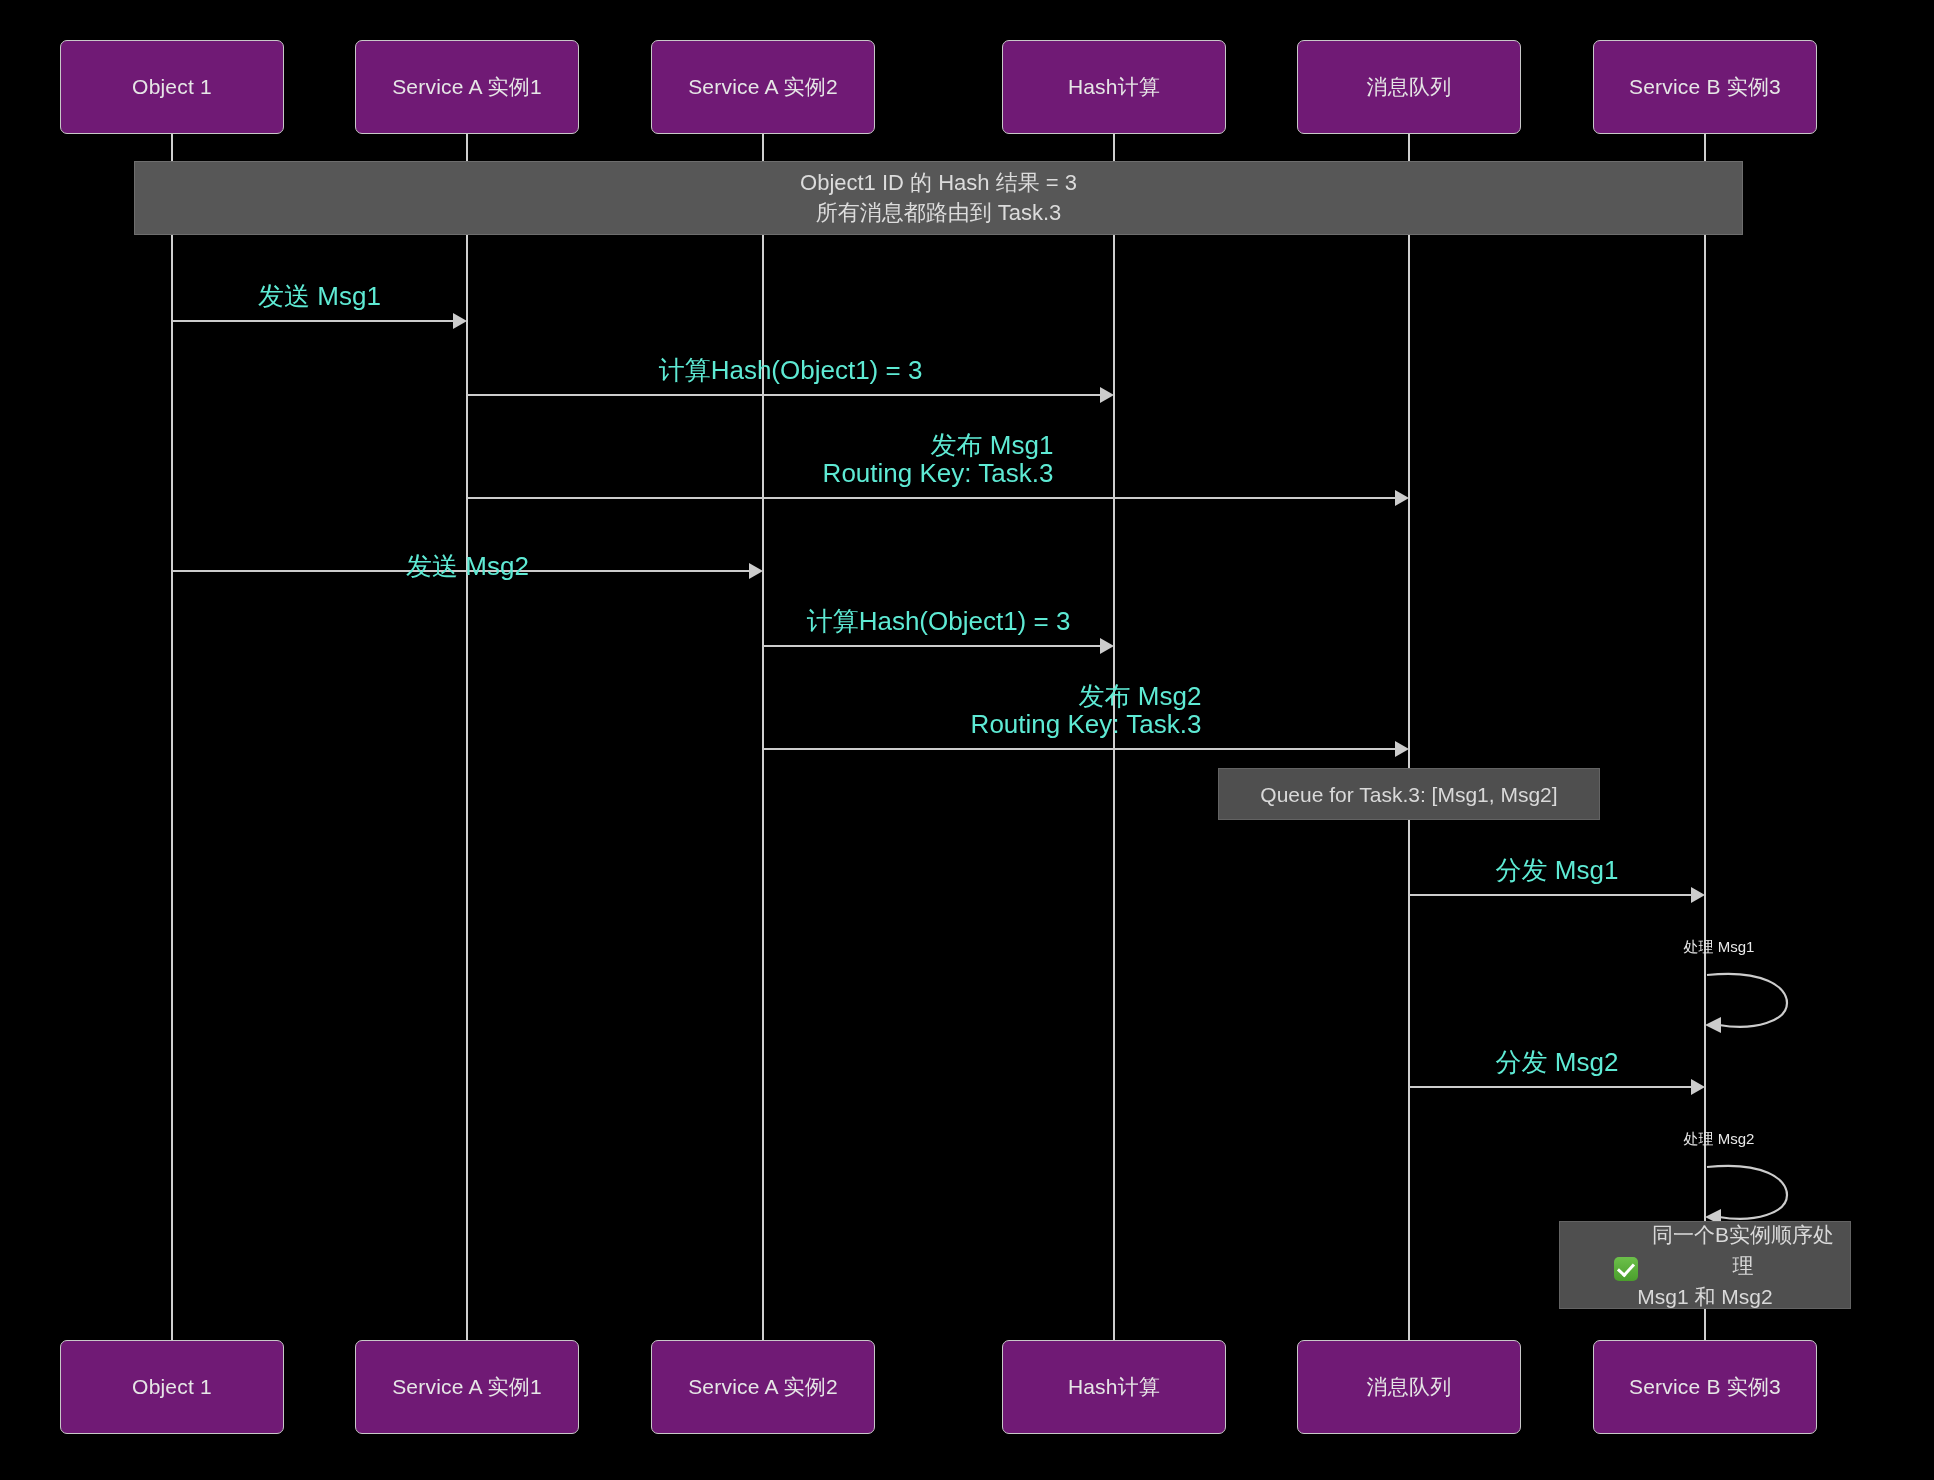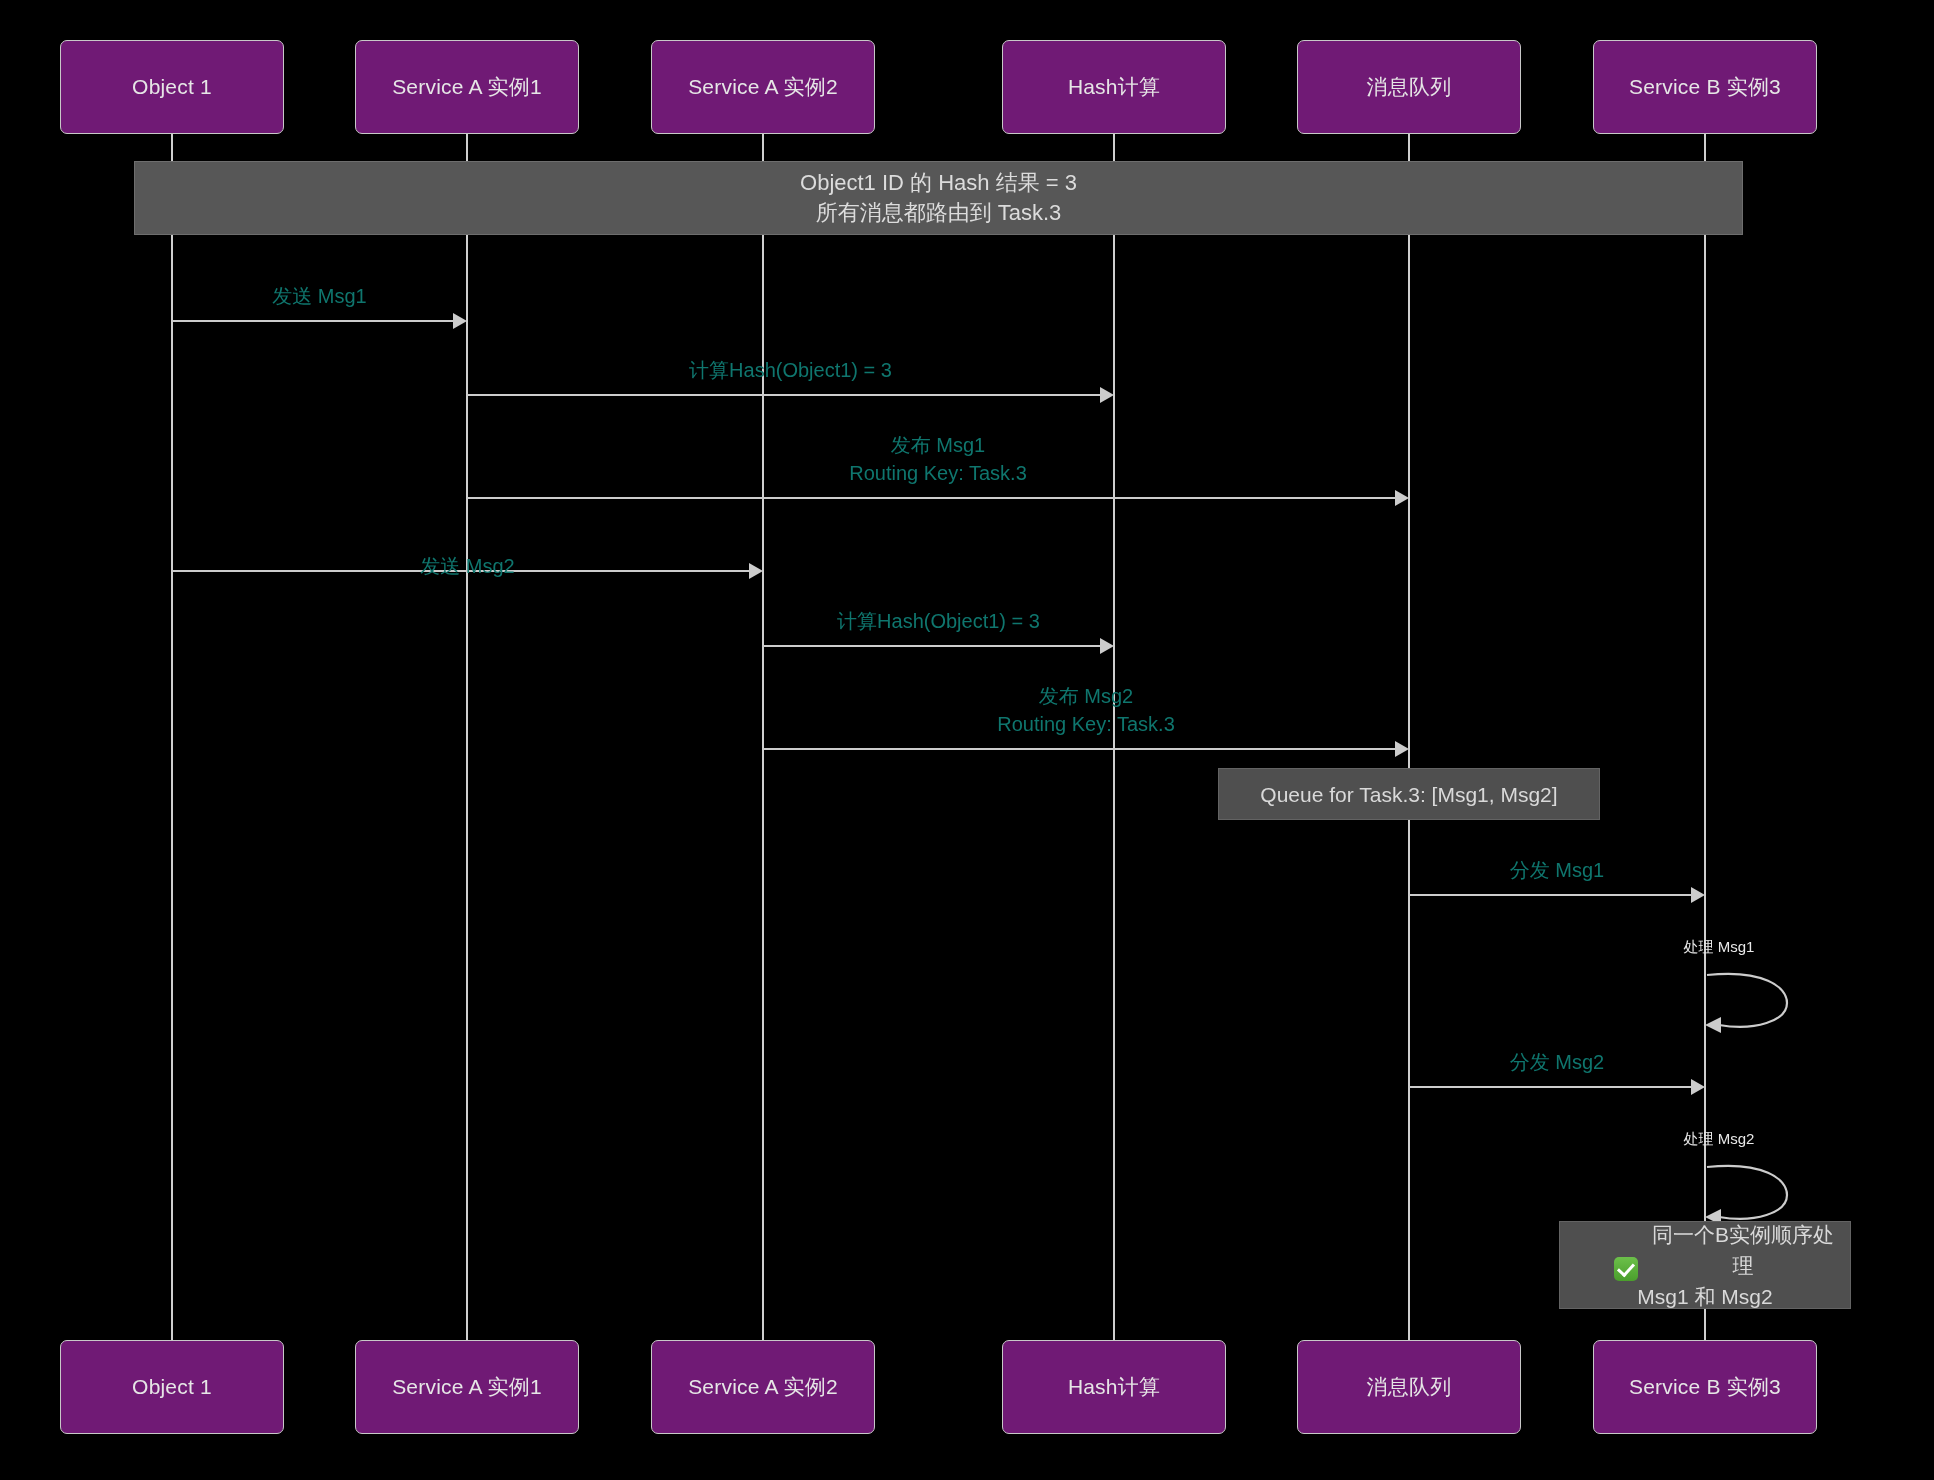--- a/index.html
+++ b/index.html
@@ -92,24 +92,24 @@
   }
   .arrow-head{
     position:absolute;
     width:0;height:0;
     border-top:8px solid transparent;
     border-bottom:8px solid transparent;
   }
   .arrow-head.right{border-left:14px solid #cccccc;}
   .msg-label{
     position:absolute;
-    color:#0f766e;
-    font-size:20px;
+    color:#5eead4;
+    font-size:26px;
     line-height:28px;
-    text-align:center;
+    text-align:right;
     white-space:pre-line;
     transform:translateX(-50%);
   }
   .self-label{
     position:absolute;
     color:#e8e8e8;
     font-size:15px;
     line-height:28px;
     white-space:nowrap;
     text-align:center;

